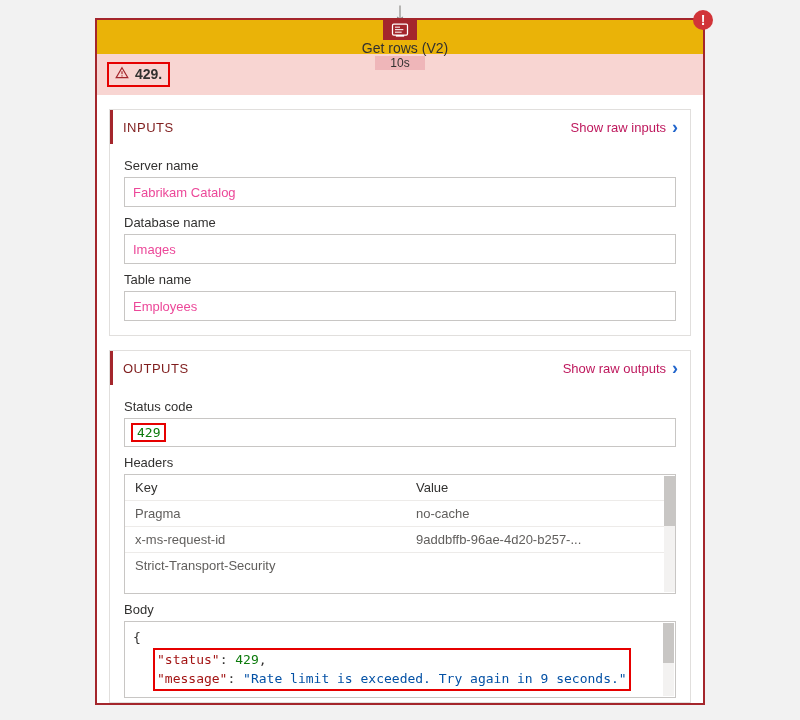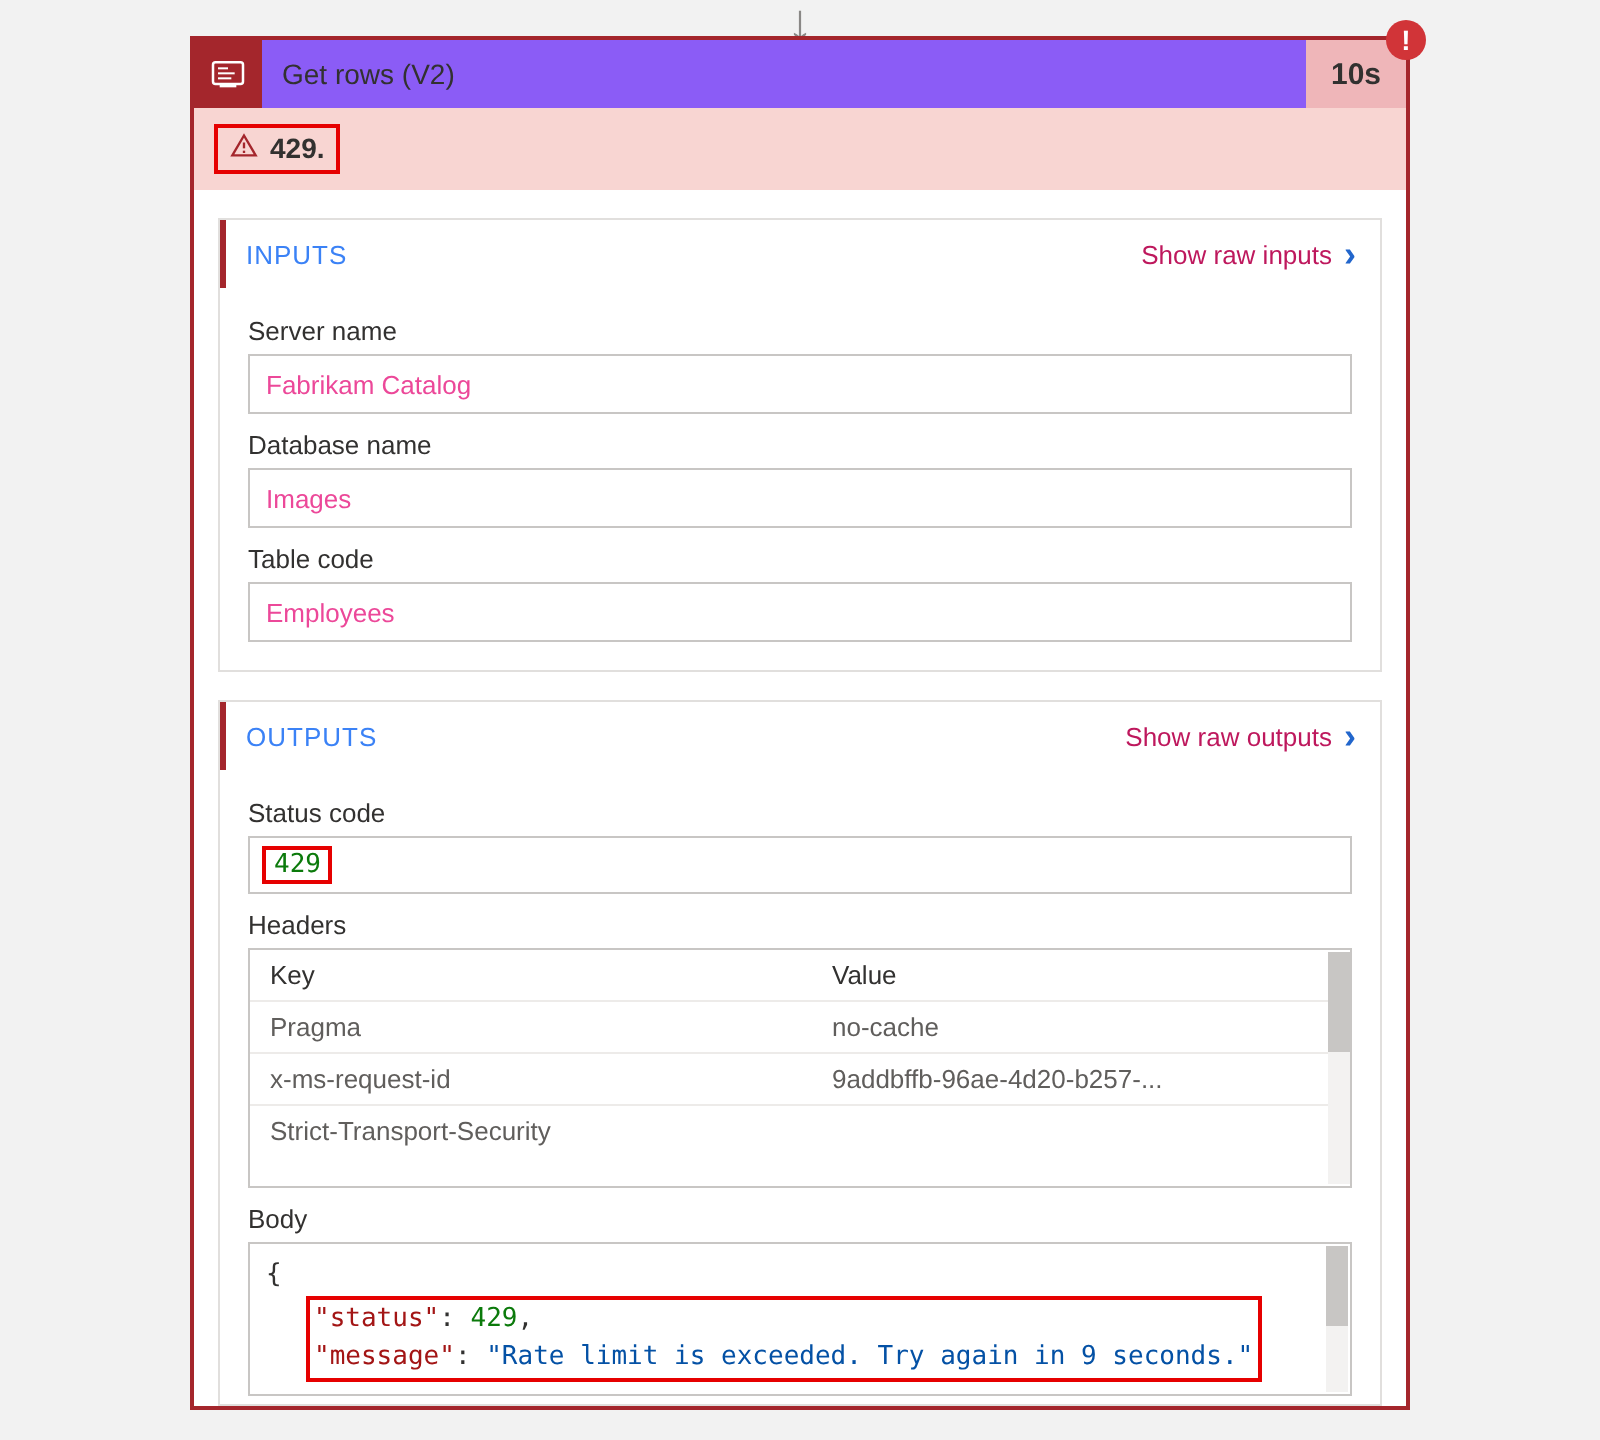--- a/index.html
+++ b/index.html
@@ -33,21 +33,22 @@
     left: 95px;
     width: 610px;
     border: 2px solid #a4262c;
     background: #fff;
   }
   
   .action-header {
     display: flex;
     align-items: center;
     height: 34px;
-    background: #8b5cf6;
+    background: #eab308;
+    flex-direction: column;
   }
   .action-icon {
     width: 34px;
     height: 34px;
     background: #a4262c;
     display: flex;
     align-items: center;
     justify-content: center;
   }
   .action-icon svg { width: 20px; height: 20px; }
@@ -57,23 +58,22 @@
     color: #323130;
     font-size: 14px;
   }
   .action-duration {
     width: 50px;
     height: 100%;
     background: #efb6b9;
     display: flex;
     align-items: center;
     justify-content: center;
-    font-size: 15px;
+    font-size: 12px;
     color: #323130;
-    font-weight: bold;
   }
   .error-badge {
     position: absolute;
     top: -10px;
     right: -10px;
     width: 20px;
     height: 20px;
     border-radius: 50%;
     background: #d13438;
     color: #fff;
@@ -108,21 +108,21 @@
   .panel-head {
     display: flex;
     align-items: center;
     padding: 8px 12px 8px 10px;
     border-left: 3px solid #a4262c;
   }
   .panel-head-title {
     flex: 1;
     letter-spacing: 0.5px;
     font-size: 13px;
-    color: #3b82f6;
+    color: #7f1d1d;
   }
   .panel-head-link {
     font-size: 13px;
     color: #be185d;
     margin-right: 6px;
   }
   .chevron {
     color: #2266cc;
     font-size: 18px;
     font-weight: bold;
@@ -252,21 +252,21 @@
       <div class="panel-head">
         <div class="panel-head-title">INPUTS</div>
         <div class="panel-head-link">Show raw inputs</div>
         <div class="chevron">›</div>
       </div>
       <div class="panel-body">
         <div class="field-label">Server name</div>
         <input class="field-input" readonly="" value="Fabrikam Catalog" style="">
         <div class="field-label">Database name</div>
         <input class="field-input" readonly="" value="Images" style="">
-        <div class="field-label">Table code</div>
+        <div class="field-label">Table name</div>
         <input class="field-input" readonly="" value="Employees" style="">
       </div>
     </div>
 
     <div class="panel outputs-panel">
       <div class="panel-head">
         <div class="panel-head-title">OUTPUTS</div>
         <div class="panel-head-link">Show raw outputs</div>
         <div class="chevron">›</div>
       </div>

